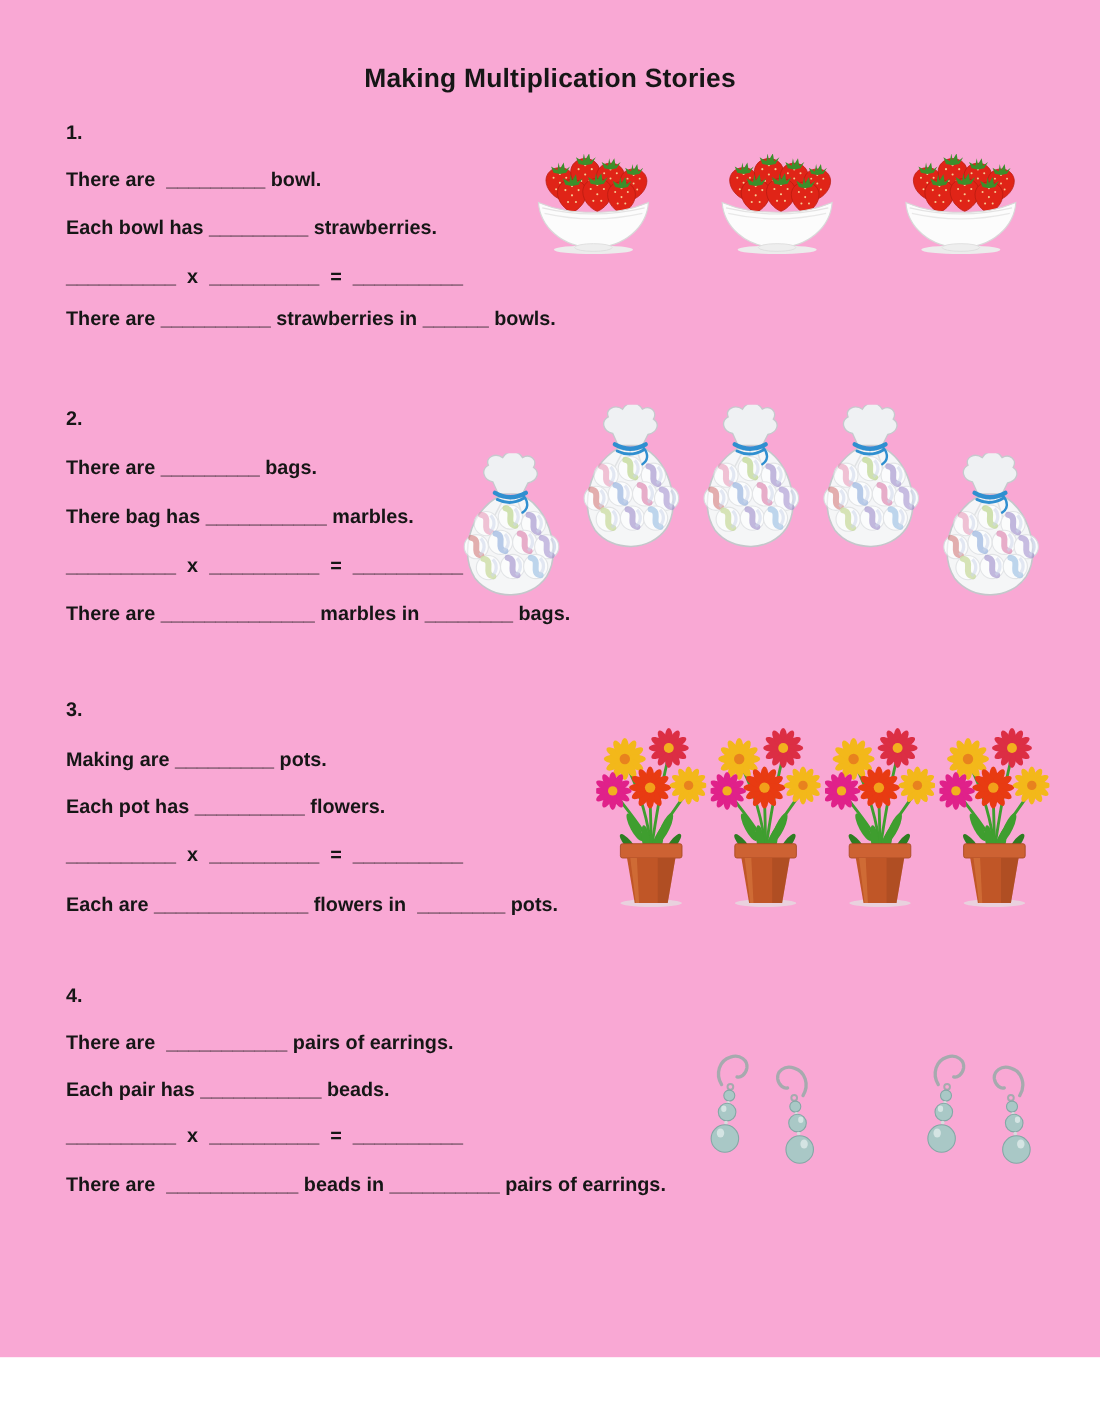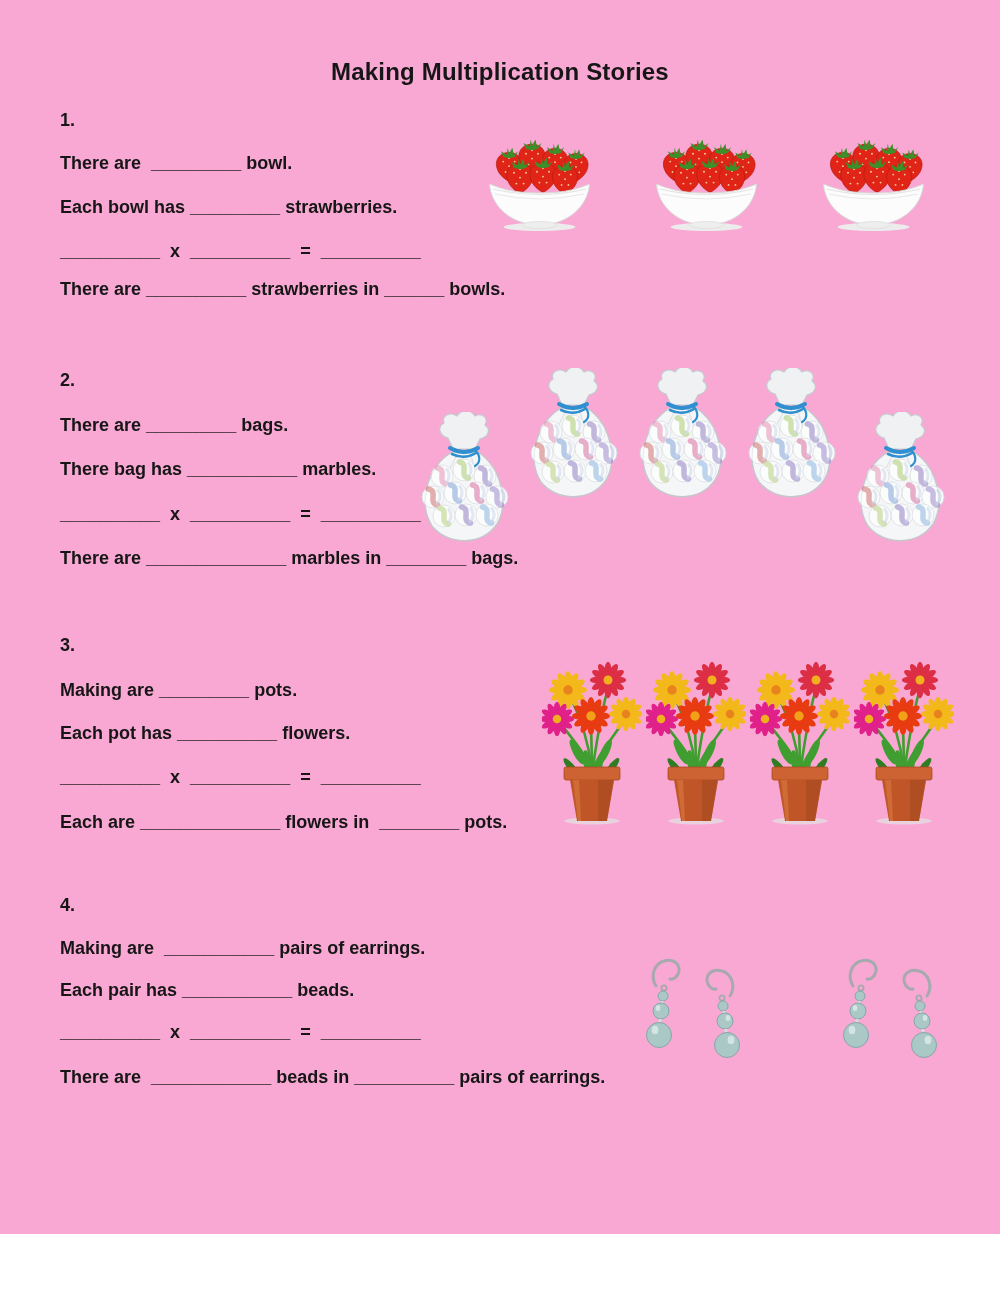--- a/index.html
+++ b/index.html
@@ -519,21 +519,21 @@
         <rect x="22" y="110" width="56" height="13" rx="2" fill="#cd6233" stroke="#a84a22" stroke-width="0.8"></rect>
         <path d="M28,123 L72,123 L65,164 L35,164 Z" fill="#c05627"></path>
         <path d="M56,123 L72,123 L65,164 L56,164 Z" fill="#9e4520" opacity="0.45"></path>
         <path d="M31,123 L37,123 L39,164 L36,164 Z" fill="#d97a3f" opacity="0.6"></path>
       </svg>
       </div>
   </section>
 
   <section>
     <div class="pnum" style="top:894px">4.</div>
-    <div class="pline" style="top:937px">Making are  ___________ pairs of earrings.</div>
+    <div class="pline" style="top:937px">There are  ___________ pairs of earrings.</div>
     <div class="pline" style="top:979px">Each pair has ___________ beads.</div>
     <div class="pline" style="top:1021px">__________  x  __________  =  __________</div>
     <div class="pline" style="top:1066px">There are  ____________ beads in __________ pairs of earrings.</div>
 
     <div class="images earrings" style="left:636px;top:946px">
       <svg width="105" height="145" viewBox="0 0 105 145">
         <defs>
           <g id="erg">
             <path d="M6,28 C0,18 4,6 14,3 C23,0 30,6 29,13 C28,19 23,22 20,21" fill="none" stroke="#a6aaae" stroke-width="3" stroke-linecap="round"></path>
             <circle cx="14" cy="30" r="2.6" fill="none" stroke="#a6aaae" stroke-width="1.8"></circle>

